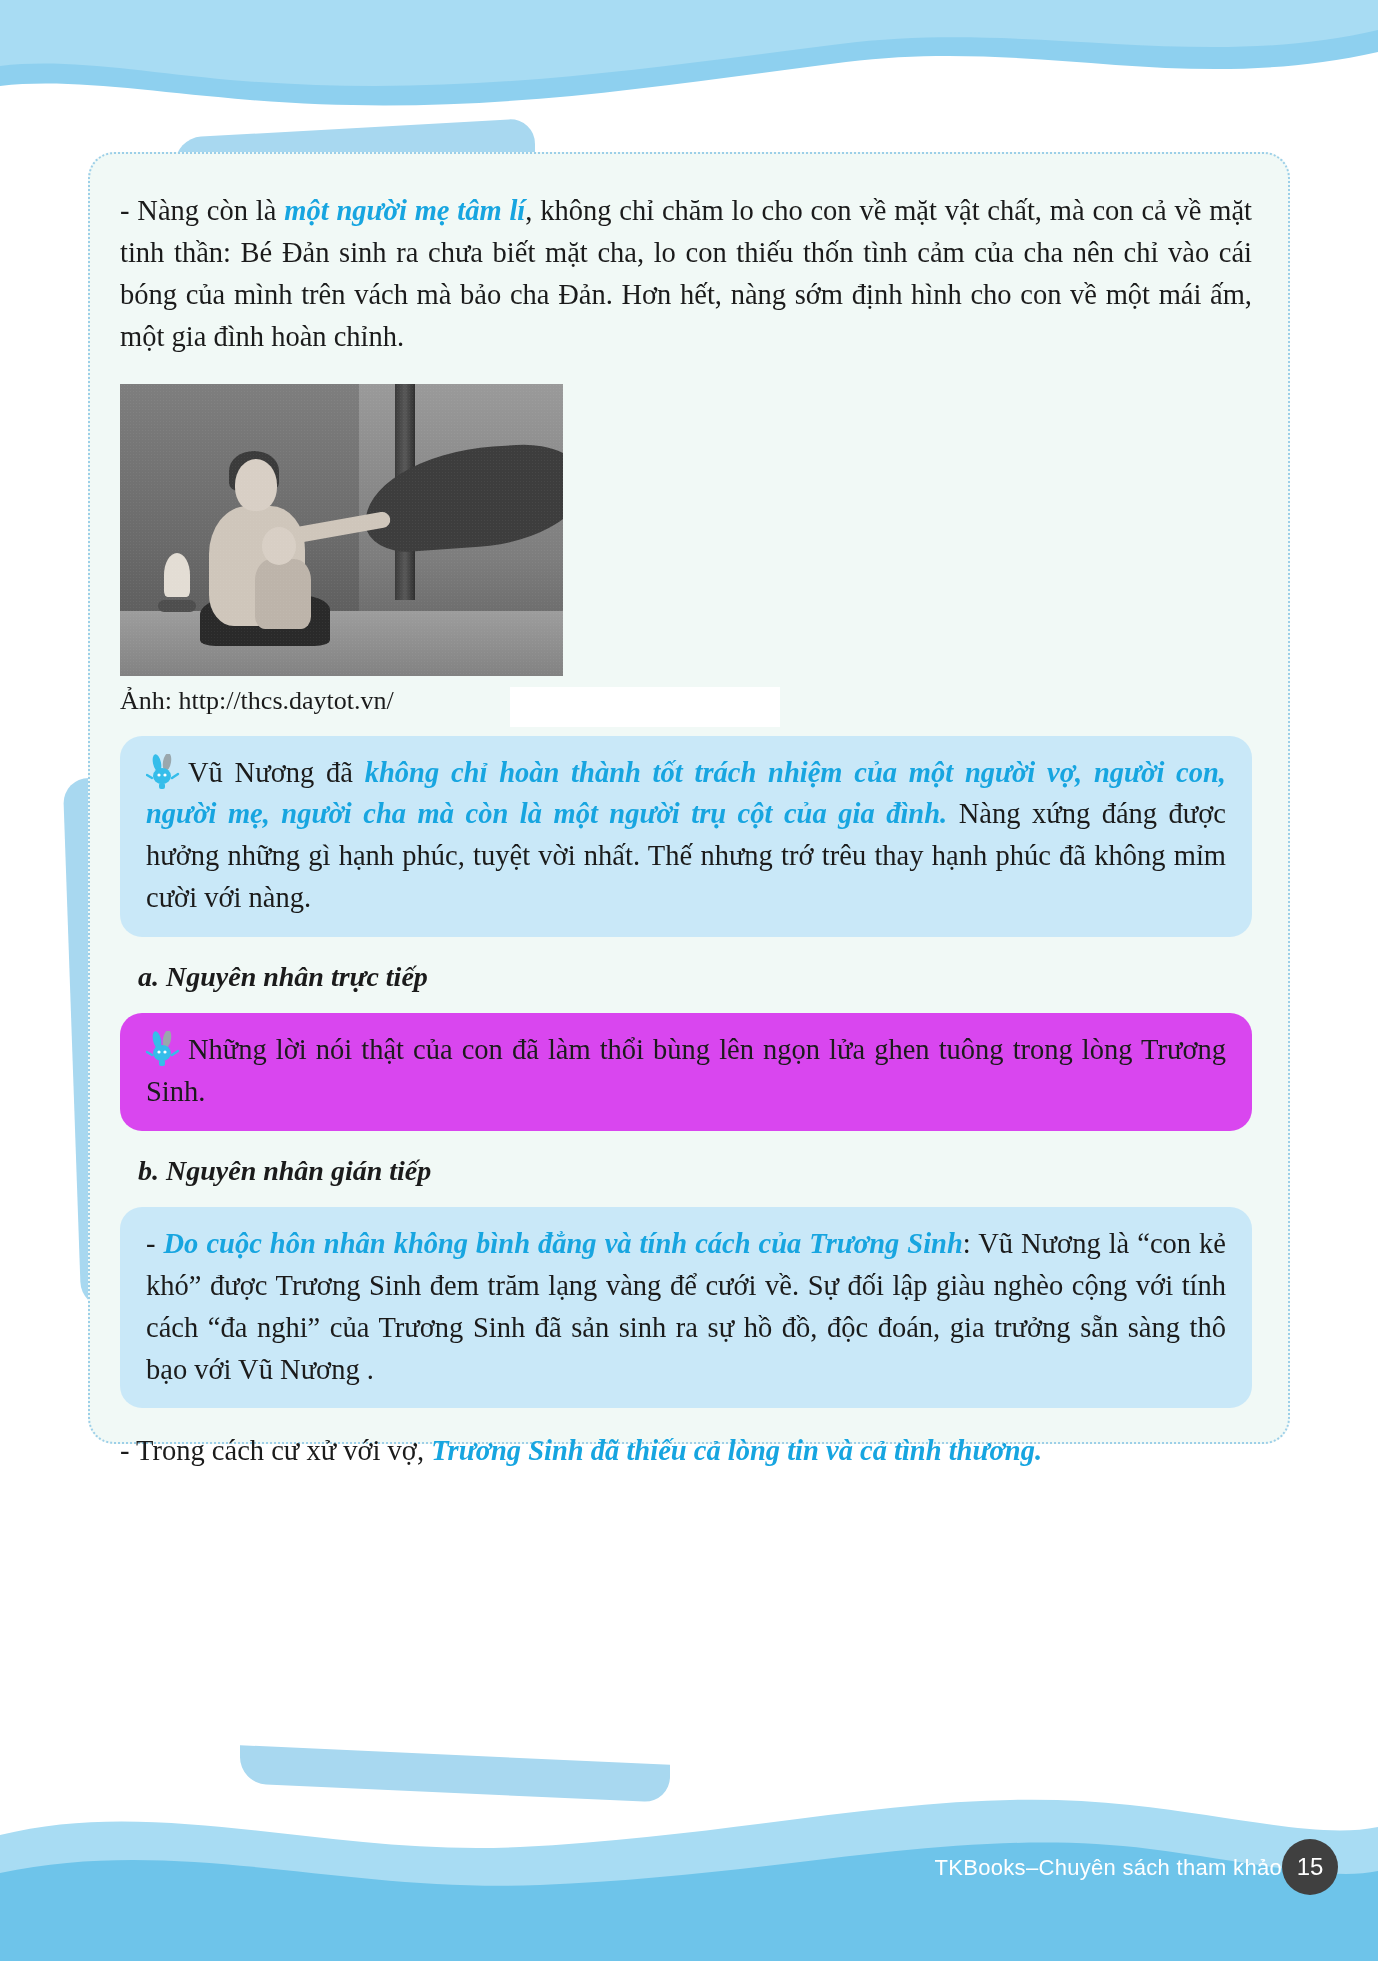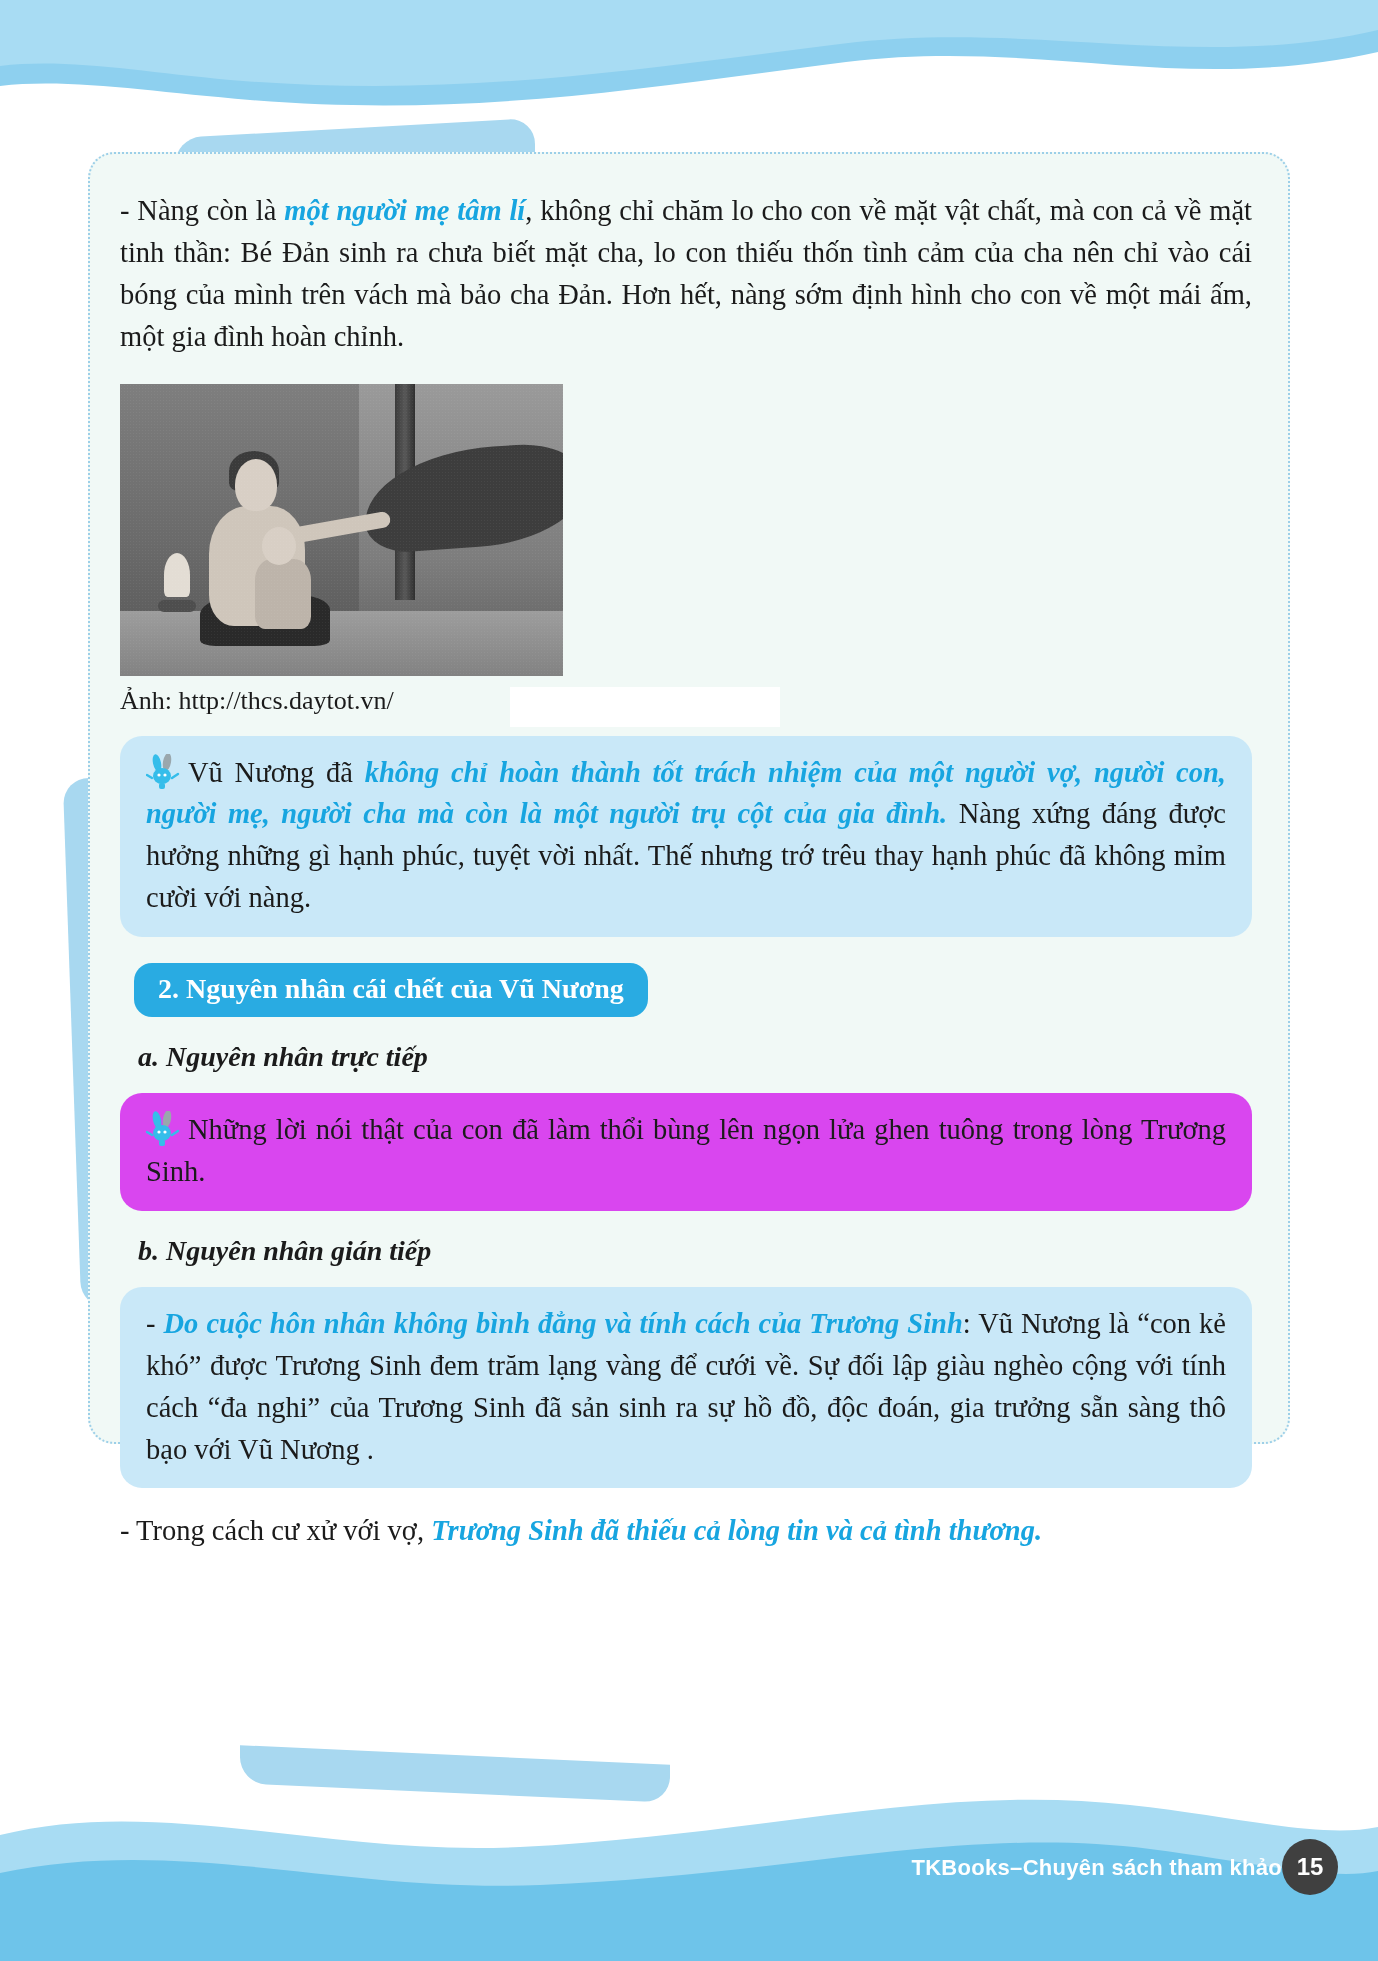--- a/index.html
+++ b/index.html
@@ -233,21 +233,20 @@
     font-family: "Liberation Serif", serif;
   }
 
   
   .footer {
     position: absolute;
     right: 0; bottom: 0;
     width: 1245px; height: 200px;
     z-index: 5;
     pointer-events: none;
-    font-weight: bold;
   }
   .footer-text {
     position: absolute;
     right: 96px;
     bottom: 80px;
     color: #ffffff;
     font-size: 22px;
     font-family: "Liberation Sans", sans-serif;
     letter-spacing: .3px;
     white-space: nowrap;
@@ -328,21 +327,20 @@
             <ellipse cx="21" cy="8" rx="4" ry="9" fill="#9aa7ad" transform="rotate(10 21 8)"></ellipse>
             <ellipse cx="16" cy="22" rx="9" ry="8" fill="#35bdea"></ellipse>
             <circle cx="13" cy="21" r="1.6" fill="#ffffff"></circle>
             <circle cx="19" cy="21" r="1.6" fill="#ffffff"></circle>
             <path d="M6 24 L1 21 M26 24 L32 20" stroke="#35bdea" stroke-width="2.4" fill="none" stroke-linecap="round"></path>
             <rect x="13" y="29" width="6" height="6" rx="2" fill="#35bdea"></rect>
           </svg></span><span>Vũ Nương đã </span><span class="em-blue">không chỉ hoàn thành tốt trách nhiệm của một người vợ, người con, người mẹ, người cha mà còn là một người trụ cột của gia đình.</span><span> Nàng xứng đáng được hưởng những gì hạnh phúc, tuyệt vời nhất. Thế nhưng trớ trêu thay hạnh phúc đã không mỉm cười với nàng.</span></p>
   </div>
 
   
-  <div class="heading-pill">2. Nguyên nhân cái chết của Vũ Nương</div>
 
   
   <div class="sub-heading">a. Nguyên nhân trực tiếp</div>
 
 
   
   <div class="callout soft">
     <p class="body-par"><span class="bunny"><svg width="34" height="36" viewBox="0 0 34 36">
             <ellipse cx="11" cy="9" rx="4" ry="9" fill="#35bdea" transform="rotate(-12 11 9)"></ellipse>
             <ellipse cx="21" cy="8" rx="4" ry="9" fill="#9aa7ad" transform="rotate(10 21 8)"></ellipse>

